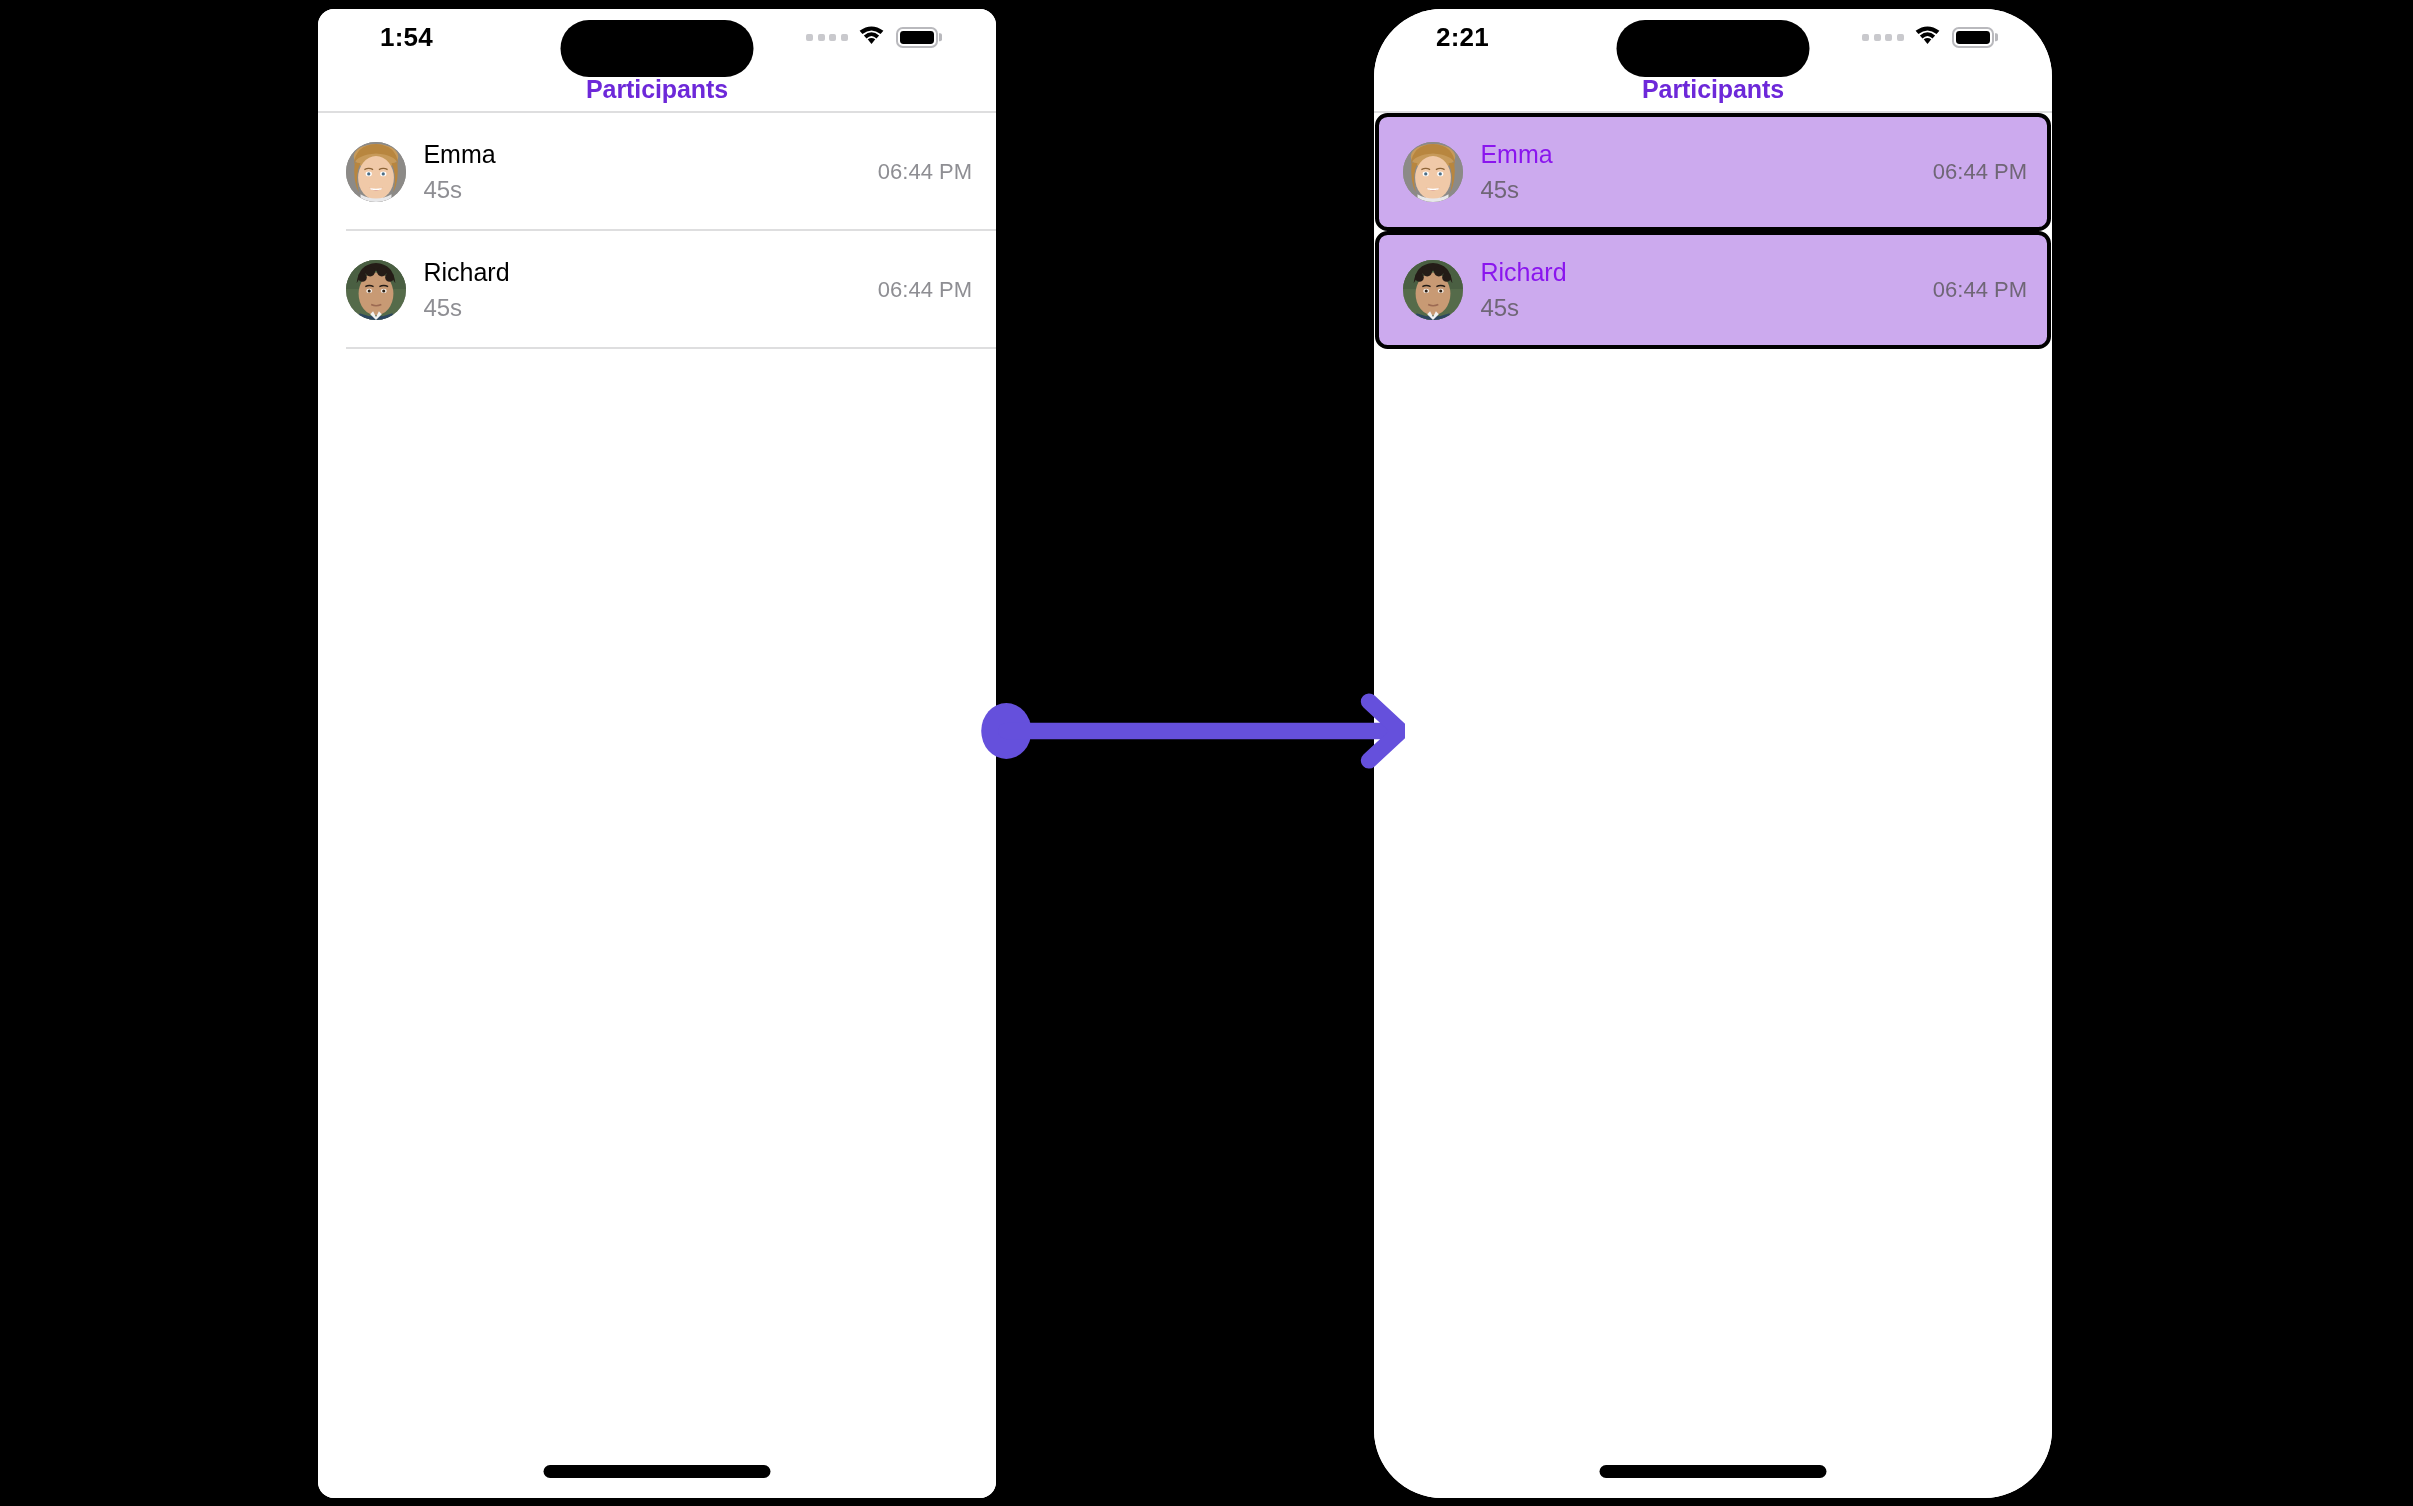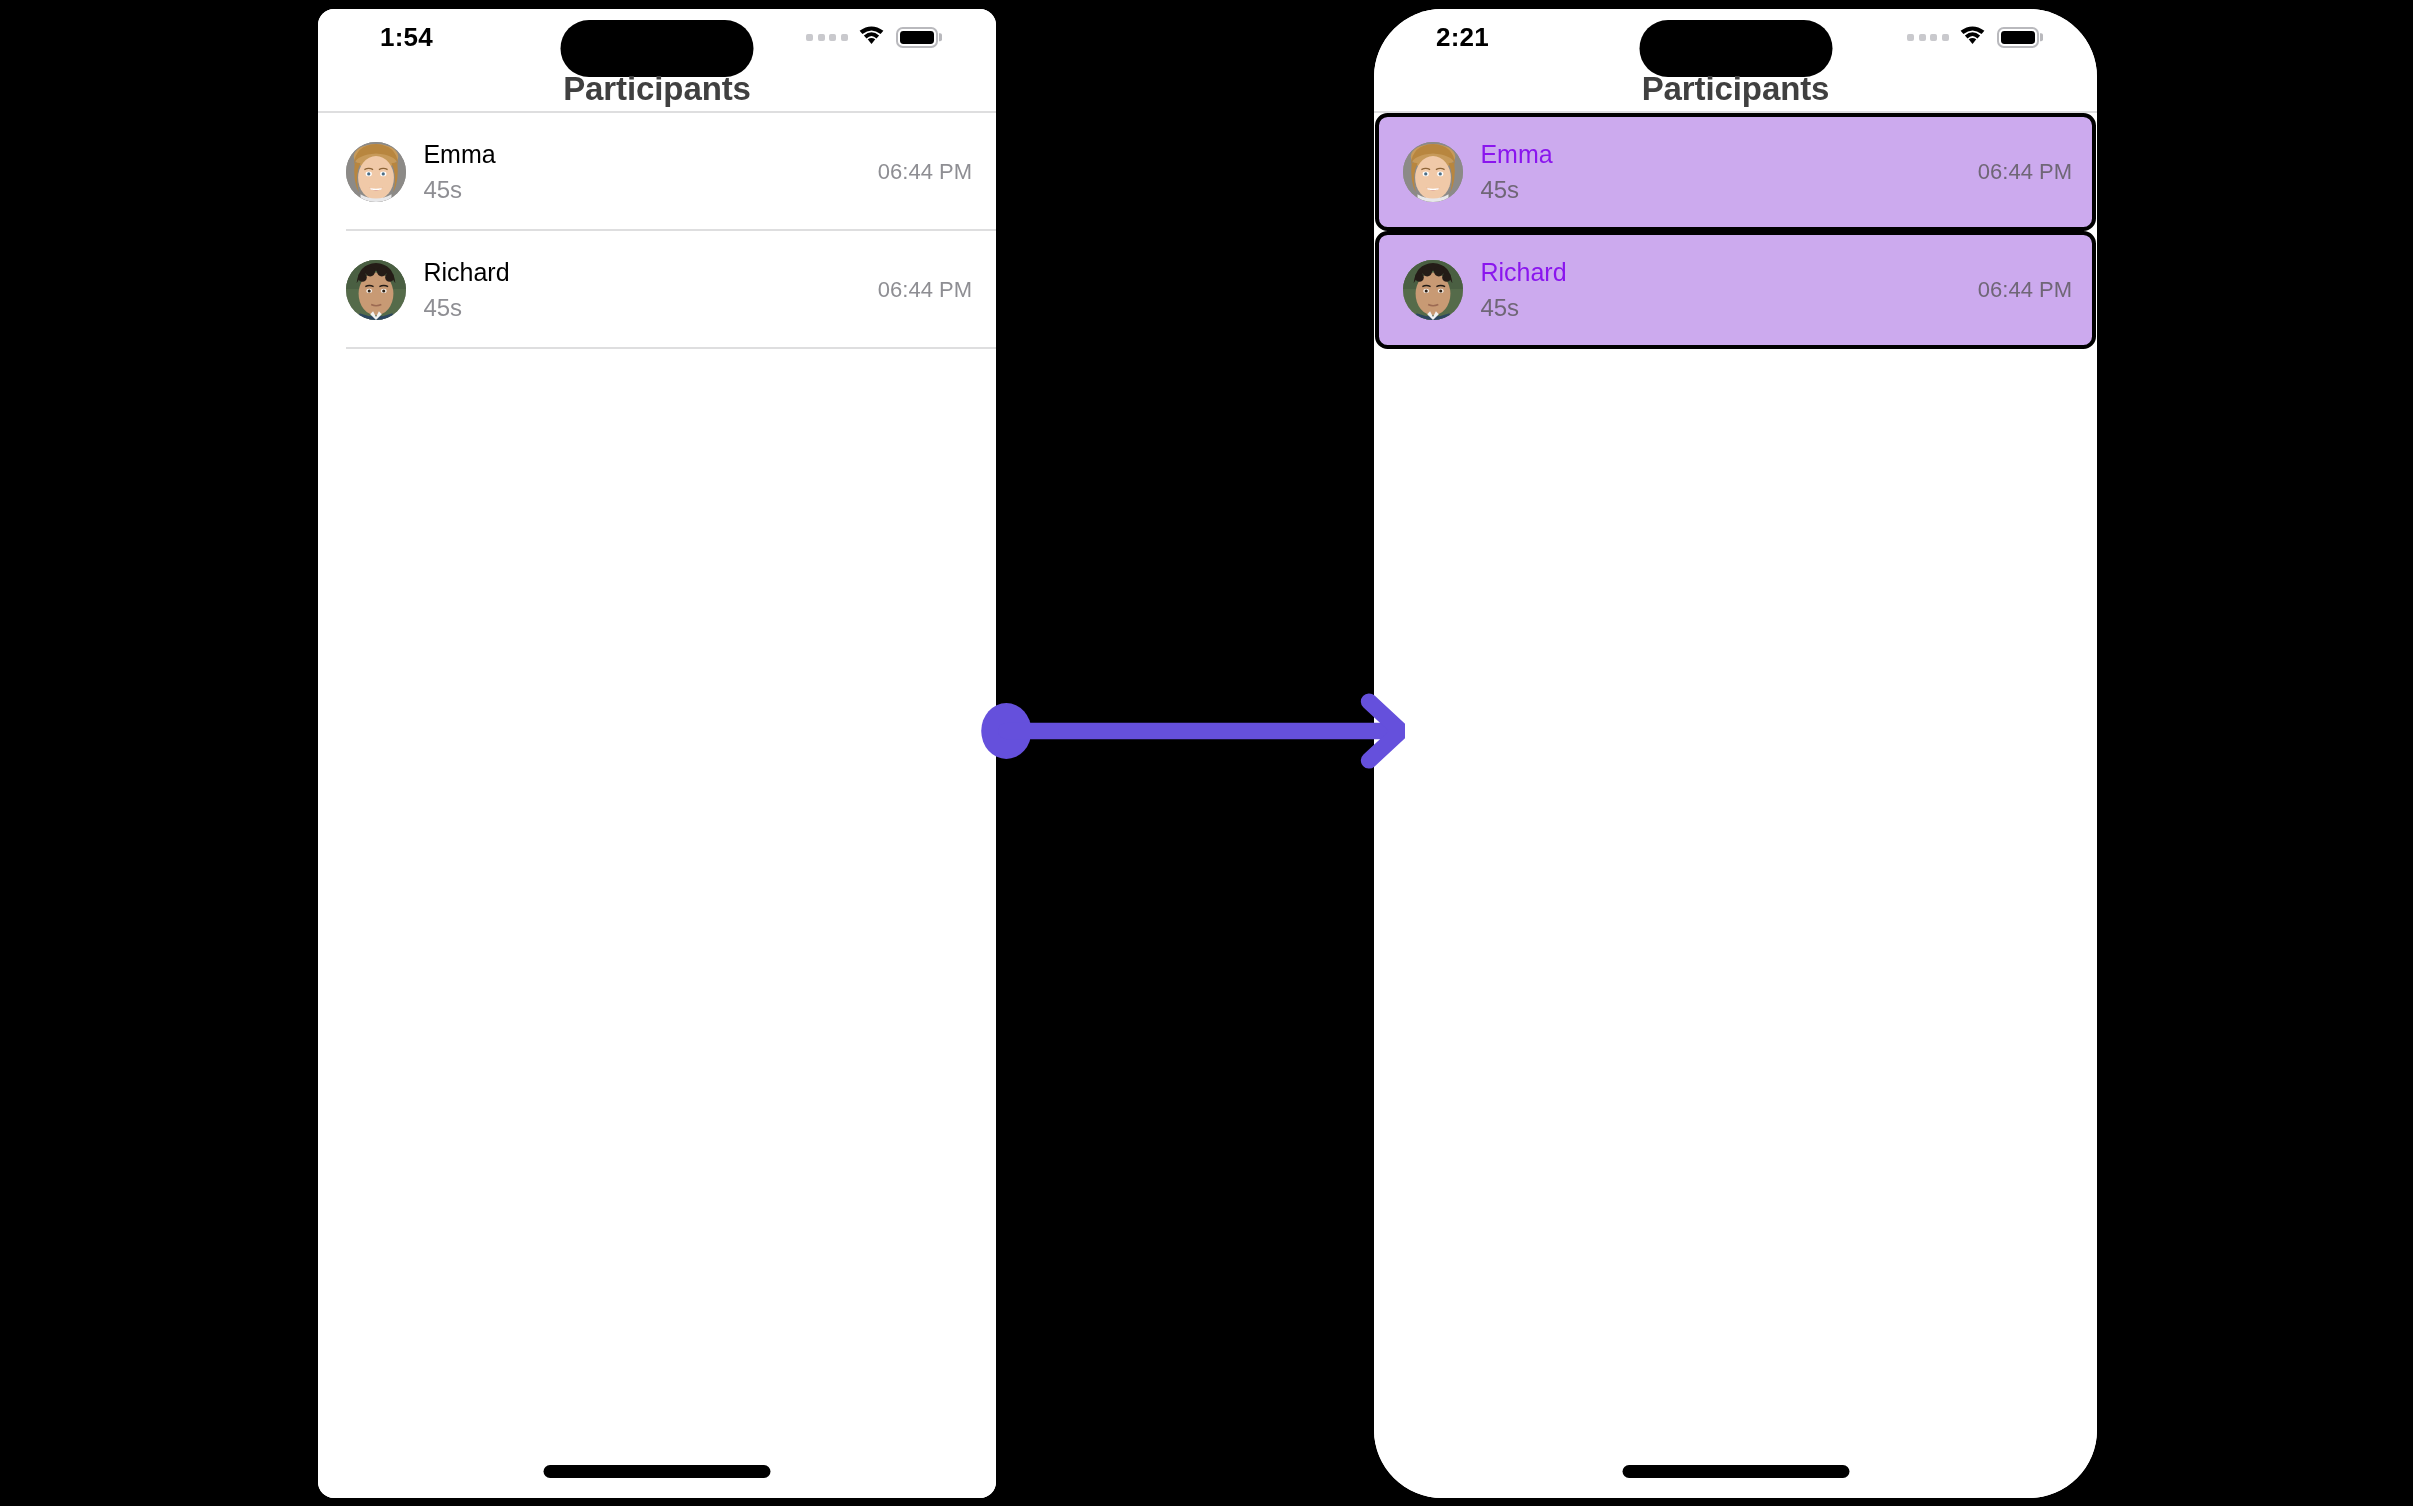--- a/index.html
+++ b/index.html
@@ -17,21 +17,21 @@
   }
 
   
   .phone {
     position: absolute;
     background: #ffffff;
     border-radius: 68px;
     overflow: hidden;
   }
   .phone-left  { left: 318px;  top: 8.7px; width: 678px; height: 1489px; border-radius: 16px; }
-  .phone-right { left: 1374px; top: 8.7px; width: 678px; height: 1489px; padding-left: 45px; }
+  .phone-right { left: 1374px; top: 8.7px; width: 678px; height: 1489px; }
 
   .screen {
     position: absolute;
     inset: 0;
     background: #ffffff;
     display: flex;
     flex-direction: column;
   }
 
   
@@ -103,23 +103,23 @@
 
   
   .nav-bar {
     flex: 0 0 47px;
     display: flex;
     align-items: center;
     justify-content: center;
     position: relative;
   }
   .nav-title {
-    font-size: 33px;
+    font-size: 25px;
     font-weight: 700;
-    color: #404040;
+    color: #6d28d9;
     letter-spacing: -0.1px;
   }
   .nav-sep {
     position: absolute;
     left: 0; right: 0; bottom: 0;
     height: 1.4px;
     background: #dededf;
   }
 
   

